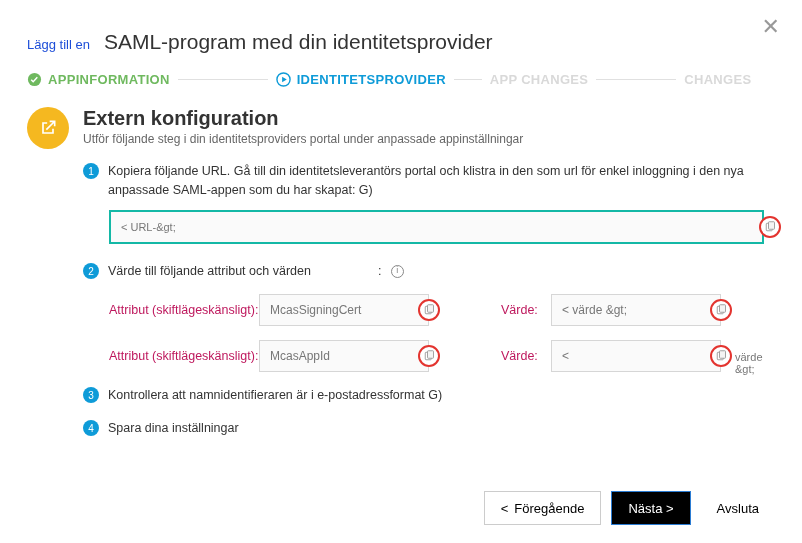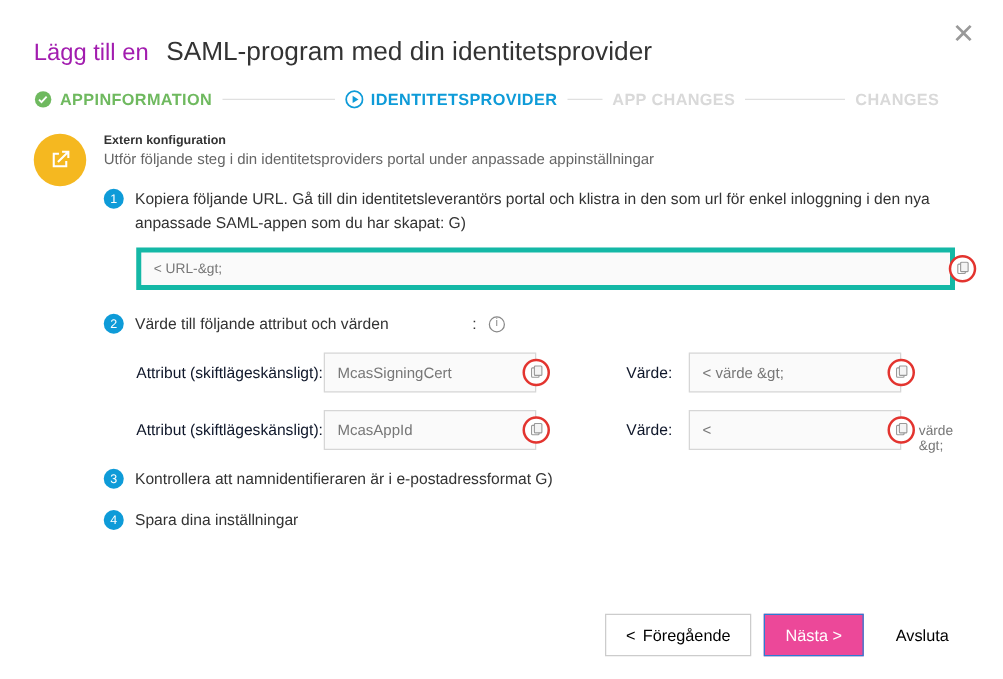--- a/index.html
+++ b/index.html
@@ -26,21 +26,21 @@
       cursor: pointer;
       background: none;
       border: none;
     }
     .header-line {
       display: flex;
       align-items: baseline;
       gap: 14px;
       margin-bottom: 18px;
     }
-    .header-prefix { font-size: 19px; color: #a21caf; }
+    .header-prefix { font-size: 13px; color: #1d4ed8; }
     .header-title  { font-size: 21px; color: #333; font-weight: 400; }
     .wizard {
       display: flex;
       align-items: center;
       font-size: 13px;
       font-weight: 600;
       margin-bottom: 20px;
     }
     .wizard-step { display: flex; align-items: center; letter-spacing: .3px; }
     .wizard-step.done   { color: #6fb95f; }
@@ -67,21 +67,21 @@
     }
     .ext-icon {
       width: 42px; height: 42px;
       border-radius: 50%;
       background: #f5b820;
       display: flex; align-items: center; justify-content: center;
       flex: 0 0 42px;
     }
     .ext-icon svg { width: 20px; height: 20px; fill: #fff; }
     .sec-head { flex: 1; }
-    .sec-title { font-size: 10px; font-weight: 600; margin-bottom: 2px; }
+    .sec-title { font-size: 20px; font-weight: 600; margin-bottom: 2px; }
     .sec-sub   { font-size: 12px; color: #666; margin-bottom: 16px; }
 
     .steps { margin-left: 56px; }
     .num-row {
       display: flex;
       gap: 9px;
       margin-bottom: 10px;
       align-items: flex-start;
     }
     .num-badge {
@@ -107,21 +107,21 @@
       vertical-align: middle;
     }
 
     .url-field {
       margin: 4px 0 18px 26px;
       position: relative;
     }
     .url-input {
       width: 655px;
       height: 34px;
-      border: 4px solid #14b8a6;
+      border: 2px solid #14b8a6;
       background: #fafafa;
       padding: 0 36px 0 10px;
       font-size: 11px;
       color: #777;
     }
     .copy-btn {
       position: absolute;
       width: 22px; height: 22px;
       border-radius: 50%;
       border: 2px solid #e3342f;
@@ -135,21 +135,21 @@
 
     .attr-grid {
       margin: 0 0 14px 26px;
       display: grid;
       grid-template-columns: 150px 170px 24px 48px 50px 170px 24px;
       row-gap: 14px;
       column-gap: 0;
       align-items: center;
       font-size: 12.5px;
     }
-    .attr-label { color: #0f172a; }
+    .attr-label { color: #be185d; }
     .attr-input {
       height: 32px;
       border: 1px solid #d6d6d6;
       background: #fafafa;
       padding: 12px 10px;
       font-size: 12px;
       color: #777;
       width: 100%;
     }
     .cell-copy { position: relative; }
@@ -169,21 +169,21 @@
     }
     .btn {
       height: 34px;
       padding: 0 16px;
       font-size: 13px;
       border: 1px solid #ccc;
       background: #fff;
       cursor: pointer;
       display: inline-flex; align-items: center; gap: 6px;
     }
-    .btn.primary { background: #ec4899; color: #fff; border-color: #2b7cd3; }
+    .btn.primary { background: #000000; color: #fff; border-color: #2b7cd3; }
     .btn.plain   { border: none; }
   </style>
 </head>
 <body>
 
 <div class="modal">
   <button class="close-btn">✕</button>
 
   <div class="header-line">
     <span class="header-prefix">Lägg till en</span>

